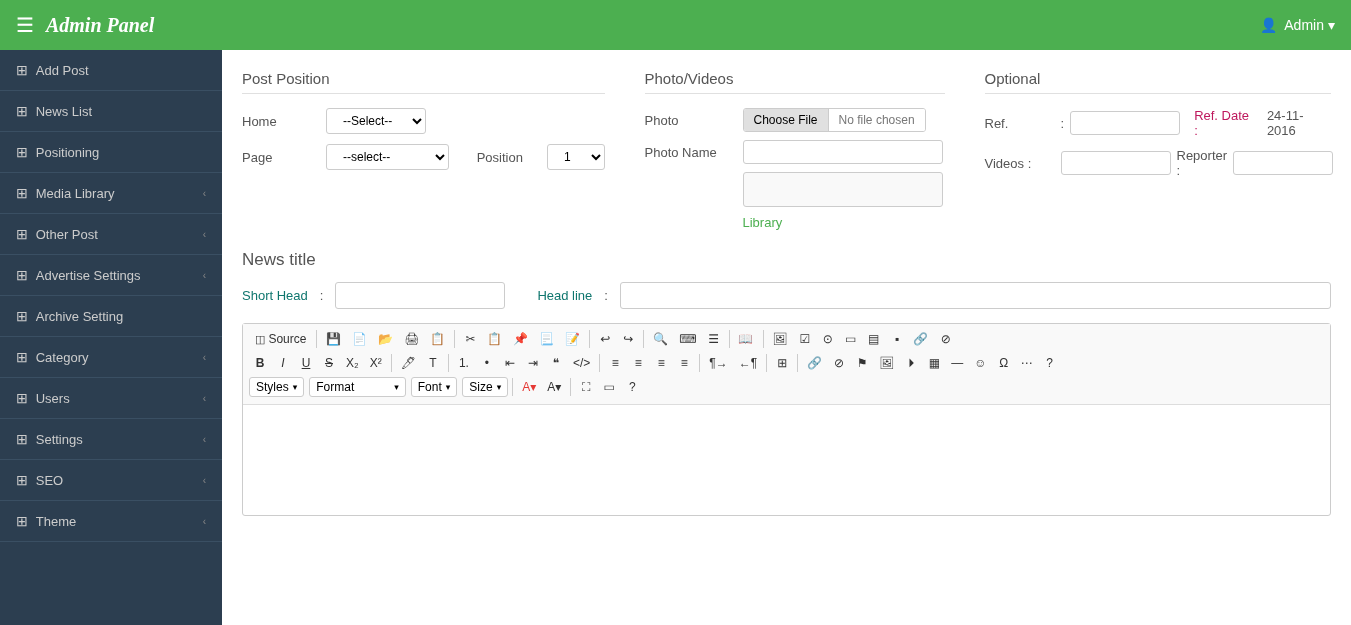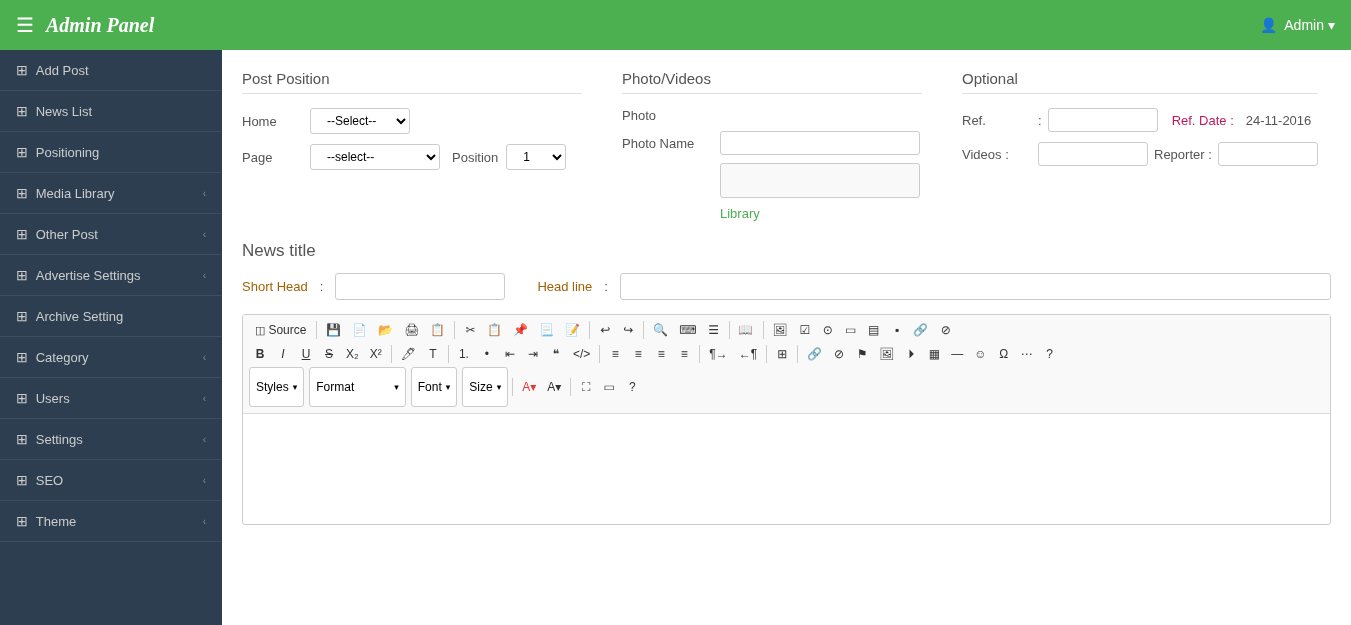--- a/index.html
+++ b/index.html
@@ -81,21 +81,21 @@
       font-weight: normal;
       color: #555;
     }
 
     
     .post-position { min-width: 340px; }
     .form-row {
       display: flex;
       align-items: center;
       margin-bottom: 10px;
-      gap: 8px;
+      gap: 24px;
     }
     .form-label {
       width: 60px;
       font-size: 13px;
       color: #555;
       flex-shrink: 0;
     }
     select.form-select {
       padding: 4px 12px;
       border: 1px solid #ccc;
@@ -189,21 +189,21 @@
       font-weight: normal;
       color: #555;
       margin-bottom: 12px;
     }
     .headline-row {
       display: flex;
       align-items: center;
       gap: 12px;
       margin-bottom: 10px;
     }
-    .hl-label { font-size: 13px; color: #a16207; }
+    .hl-label { font-size: 13px; color: #0f766e; }
     .hl-colon { font-size: 13px; color: #555; }
     .hl-input {
       border: 1px solid #ccc;
       border-radius: 3px;
       padding: 5px 8px;
       font-size: 13px;
     }
     .short-input { width: 170px; }
     .headline-input { flex: 1; width: 700px; }
 
@@ -259,21 +259,21 @@
     }
     .toolbar-dropdown {
       display: flex;
       align-items: center;
       border: 1px solid #ccc;
       border-radius: 3px;
       background: white;
       padding: 2px 6px;
       font-size: 12px;
       cursor: pointer;
-      height: 40px;
+      height: 20px;
       gap: 4px;
     }
     .toolbar-dropdown .arrow { font-size: 9px; }
     .editor-body {
       min-height: 110px;
       padding: 8px;
       font-size: 13px;
     }
 
     .bold-btn { font-weight: bold; }
@@ -411,20 +411,24 @@
             <option>1</option>
           </select>
         </div>
       </div>
 
       <div class="photo-section">
         <div class="section-title">Photo/Videos</div>
         <div class="section-divider"></div>
         <div class="photo-row">
           <span class="photo-label">Photo</span>
+          <div class="file-input-area">
+            <button class="choose-file-btn">Choose File</button>
+            <span class="no-file-text">No file chosen</span>
+          </div>
         </div>
         <div class="photo-row">
           <span class="photo-label">Photo Name</span>
           <input type="text" class="photo-name-input" value="" style="">
         </div>
         <div class="photo-row">
           <span class="photo-label"></span>
           <textarea class="photo-textarea" style=""></textarea>
         </div>
         <a href="#" class="library-link">Library</a>

